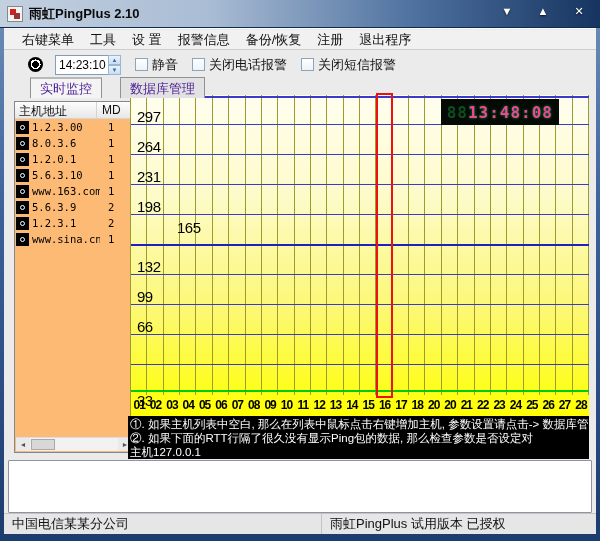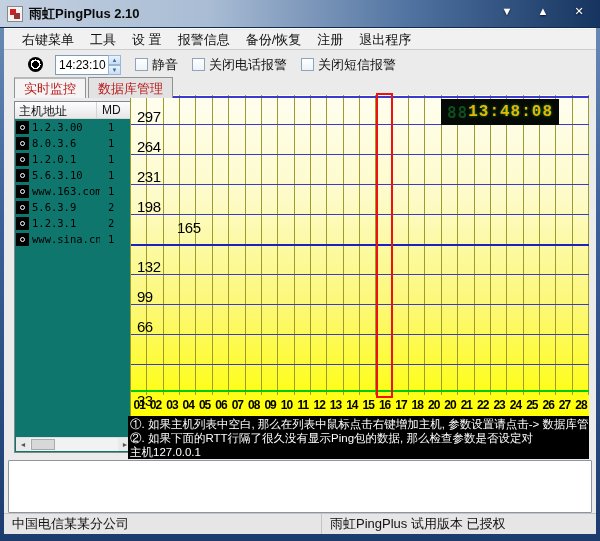--- a/index.html
+++ b/index.html
@@ -50,27 +50,27 @@
   .timefield .val{ font-size:12px; padding-left:3px; white-space:nowrap; color:#000;}
   .spinner{ width:13px; height:20px; margin-left:-1px; display:flex; flex-direction:column; }
   .spin-btn{ flex:1; background:linear-gradient(#eaf3fc,#c9ddf3); border:1px solid #9ab6d6;
     font-size:6px; line-height:8px; color:#3b6ea5; text-align:center; }
   .cb-group{ display:flex; align-items:center; margin-left:14px; }
   .cb-box{ width:13px; height:13px; background:linear-gradient(#fefefe,#eef3f8);
     border:1px solid #8da4bb; margin-right:4px; }
   .cb-label{ font-size:13px; color:#111; }
   
   .tabs{ position:absolute; top:48px; left:10px; height:21px; display:flex; z-index:3; }
-  .tab{ font-size:13px; color:#b91c1c; padding:2px 9px 3px; background:#e2e2e2;
-    border:1px solid #8e9294; border-bottom:none; margin-right:2px; }
+  .tab{ font-size:13px; color:#4c1d95; padding:2px 9px 3px; background:#e2e2e2;
+    border:1px solid #8e9294; border-bottom:none; margin-right:2px;margin-left:16px; }
   .tab.active{ background:#f4f4f4; padding-top:1px; border-top:2px solid #b9b9b9; }
   
   .hostpanel{
     position:absolute; left:10px; top:72px; width:120px; height:352px;
-    background:#0f766e; border:1px solid #828790;
+    background:#fdba74; border:1px solid #828790;
   }
   .list-header{ display:flex; height:17px; background:linear-gradient(#fdfdfd,#e7e7e7);
     border-bottom:1px solid #d4d4d4; font-size:12px; color:#111; }
   .list-header .c1{ width:82px; padding:1px 0 0 4px; border-right:1px solid #d4d4d4; }
   .list-header .c2{ flex:1; padding:1px 0 0 5px; }
   .host-row{ display:flex; align-items:center; height:16px; font-size:11px; }
   .host-ico{ width:13px; height:13px; background:#000; margin:0 3px 0 1px;
     display:flex; align-items:center; justify-content:center; flex:none; }
   .host-ico i{ display:block; width:5px; height:5px; border:1.5px solid #fff; border-radius:50%; }
   .host-name{ font-family:"DejaVu Sans Mono", monospace; font-size:10.5px; color:#000;
@@ -99,21 +99,21 @@
   .xrow{ position:absolute; top:300px; left:0; right:0; height:22px; display:flex; }
   .xcell{ flex:1; text-align:center; font-size:12px; font-weight:bold; color:#000;
     letter-spacing:-1px; padding-top:3px; overflow:visible; white-space:nowrap; }
   .redrect{ position:absolute; top:-2px; height:305px; border:2px solid #ee1111; z-index:2; }
   .led{
     position:absolute; top:4px; right:30px; height:26px; background:#060a06;
     display:flex; align-items:center; padding:0 6px; z-index:2;
     font-family:"DejaVu Sans Mono", monospace; font-weight:bold; font-size:16px; letter-spacing:1px;
   }
   .led .ghost{ color:#0d4f1e; }
-  .led .lit{ color:#eab308; text-shadow:0 0 3px #0a8f2a;font-family:Liberation Mono, monospace; }
+  .led .lit{ color:#ec4899; text-shadow:0 0 3px #0a8f2a; }
   
   .helpbox{
     position:absolute; left:124px; top:387px; width:461px; height:43px;
     background:#000; color:#fff; font-size:11.5px; line-height:14px;
     padding:1px 0 0 2px; overflow:hidden; white-space:nowrap;
   }
   
   .bigbox{
     position:absolute; left:4px; top:431px; width:584px; height:53px;
     background:#fff; border:1px solid #8f959e; border-radius:1px;

